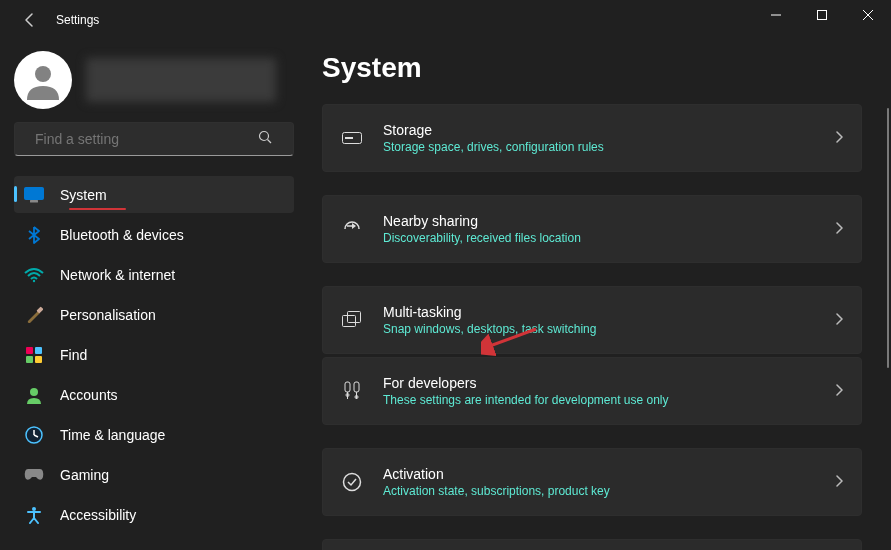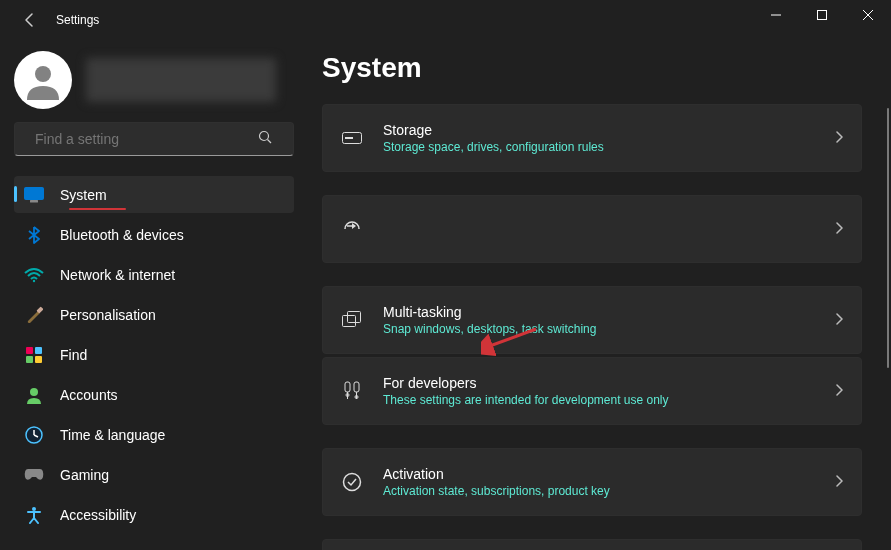--- a/index.html
+++ b/index.html
@@ -302,20 +302,24 @@
       </div>
       <div class="group">
         <div class="card">
           <span class="cicon">
             <svg width="20" height="18" viewBox="0 0 20 18">
               <path d="M3 9 A7 7 0 0 1 17 9" stroke="#ddd" fill="none" stroke-width="1.5"></path>
               <path d="M10 3 L14 6 L10 9 Z" fill="#ddd"></path>
               <path d="M10 6 H5" stroke="#ddd" stroke-width="1.5"></path>
             </svg>
           </span>
+          <span class="ctext">
+            <div class="ct">Nearby sharing</div>
+            <div class="cs">Discoverability, received files location</div>
+          </span>
           <span class="chev"><svg width="8" height="12" viewBox="0 0 8 12">
               <path d="M2 1 L7 6 L2 11" stroke="#bbb" stroke-width="1.5" fill="none" stroke-linecap="round"></path>
             </svg></span>
         </div>
       </div>
       <div class="group">
         <div class="card">
           <span class="cicon">
             <svg width="20" height="18" viewBox="0 0 20 18">
               <rect x="0.5" y="4.5" width="13" height="11" rx="1" stroke="#ddd" fill="none"></rect>

